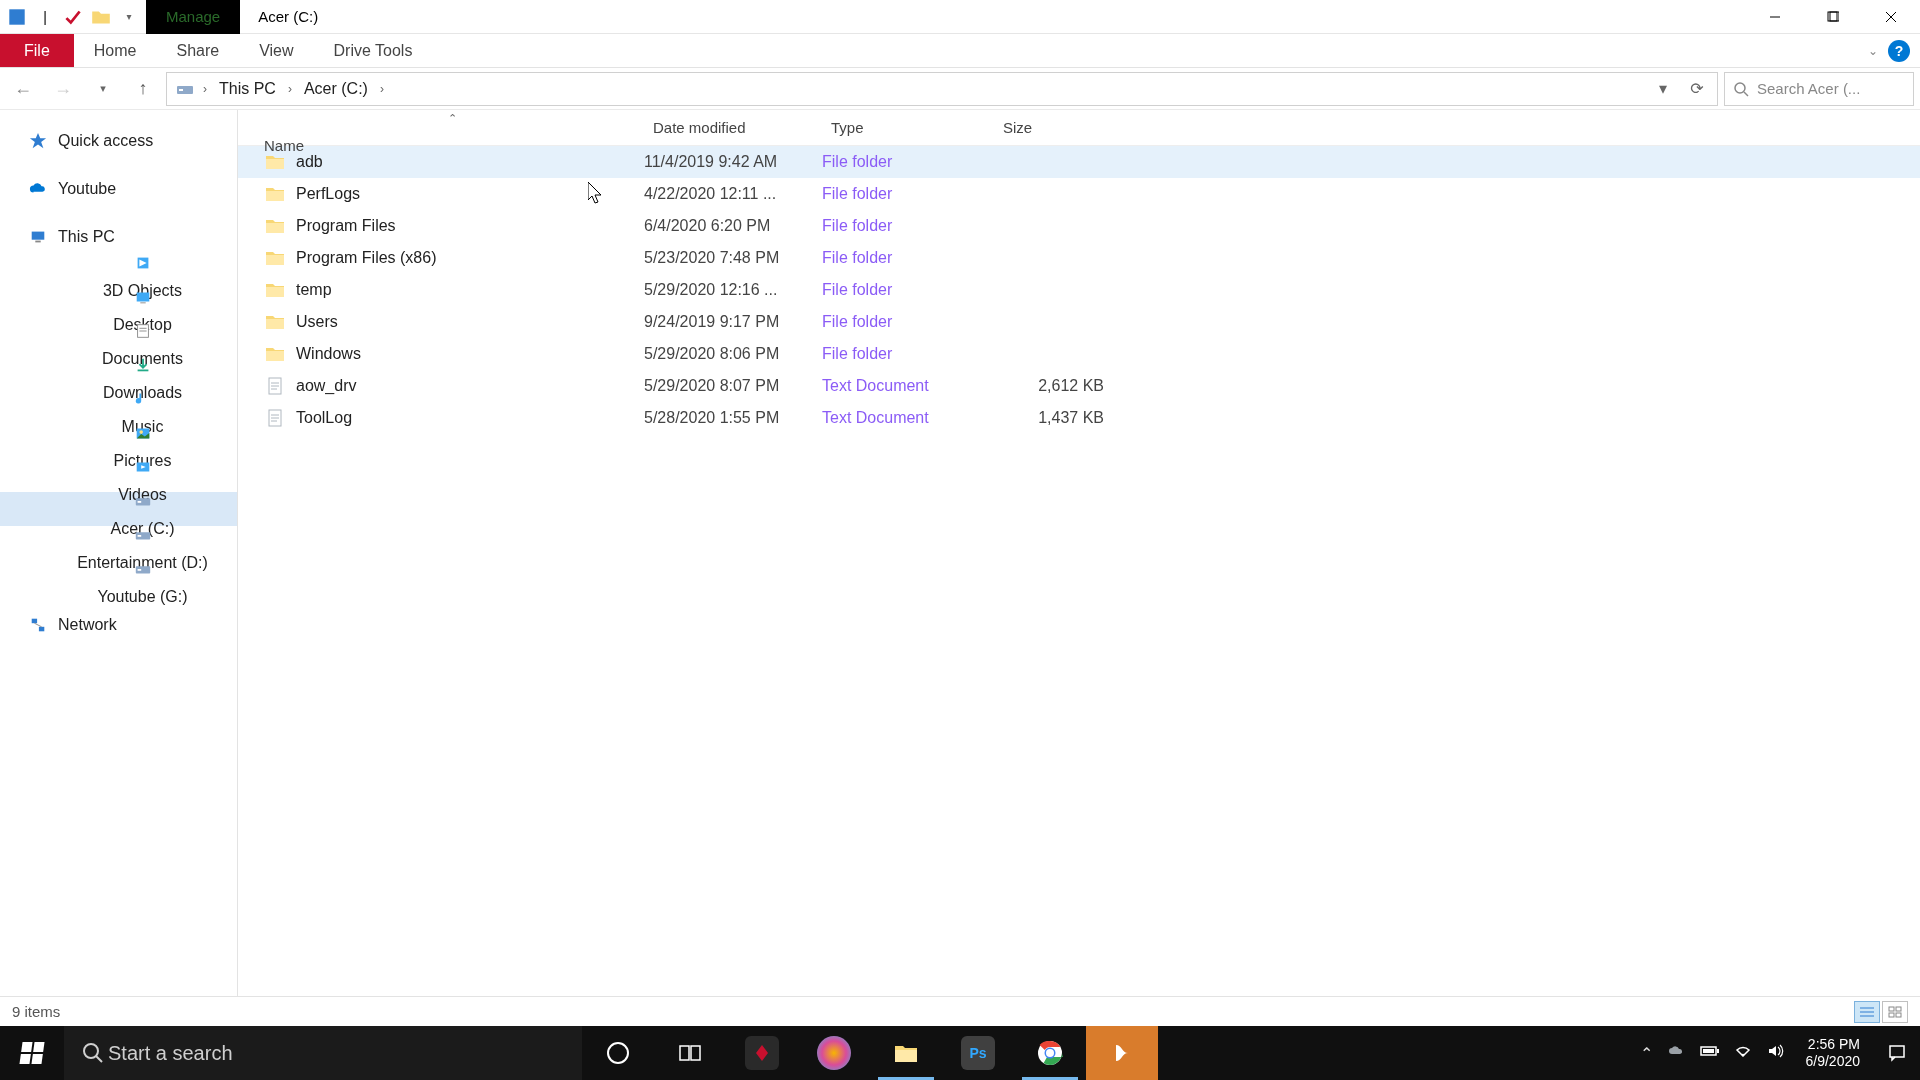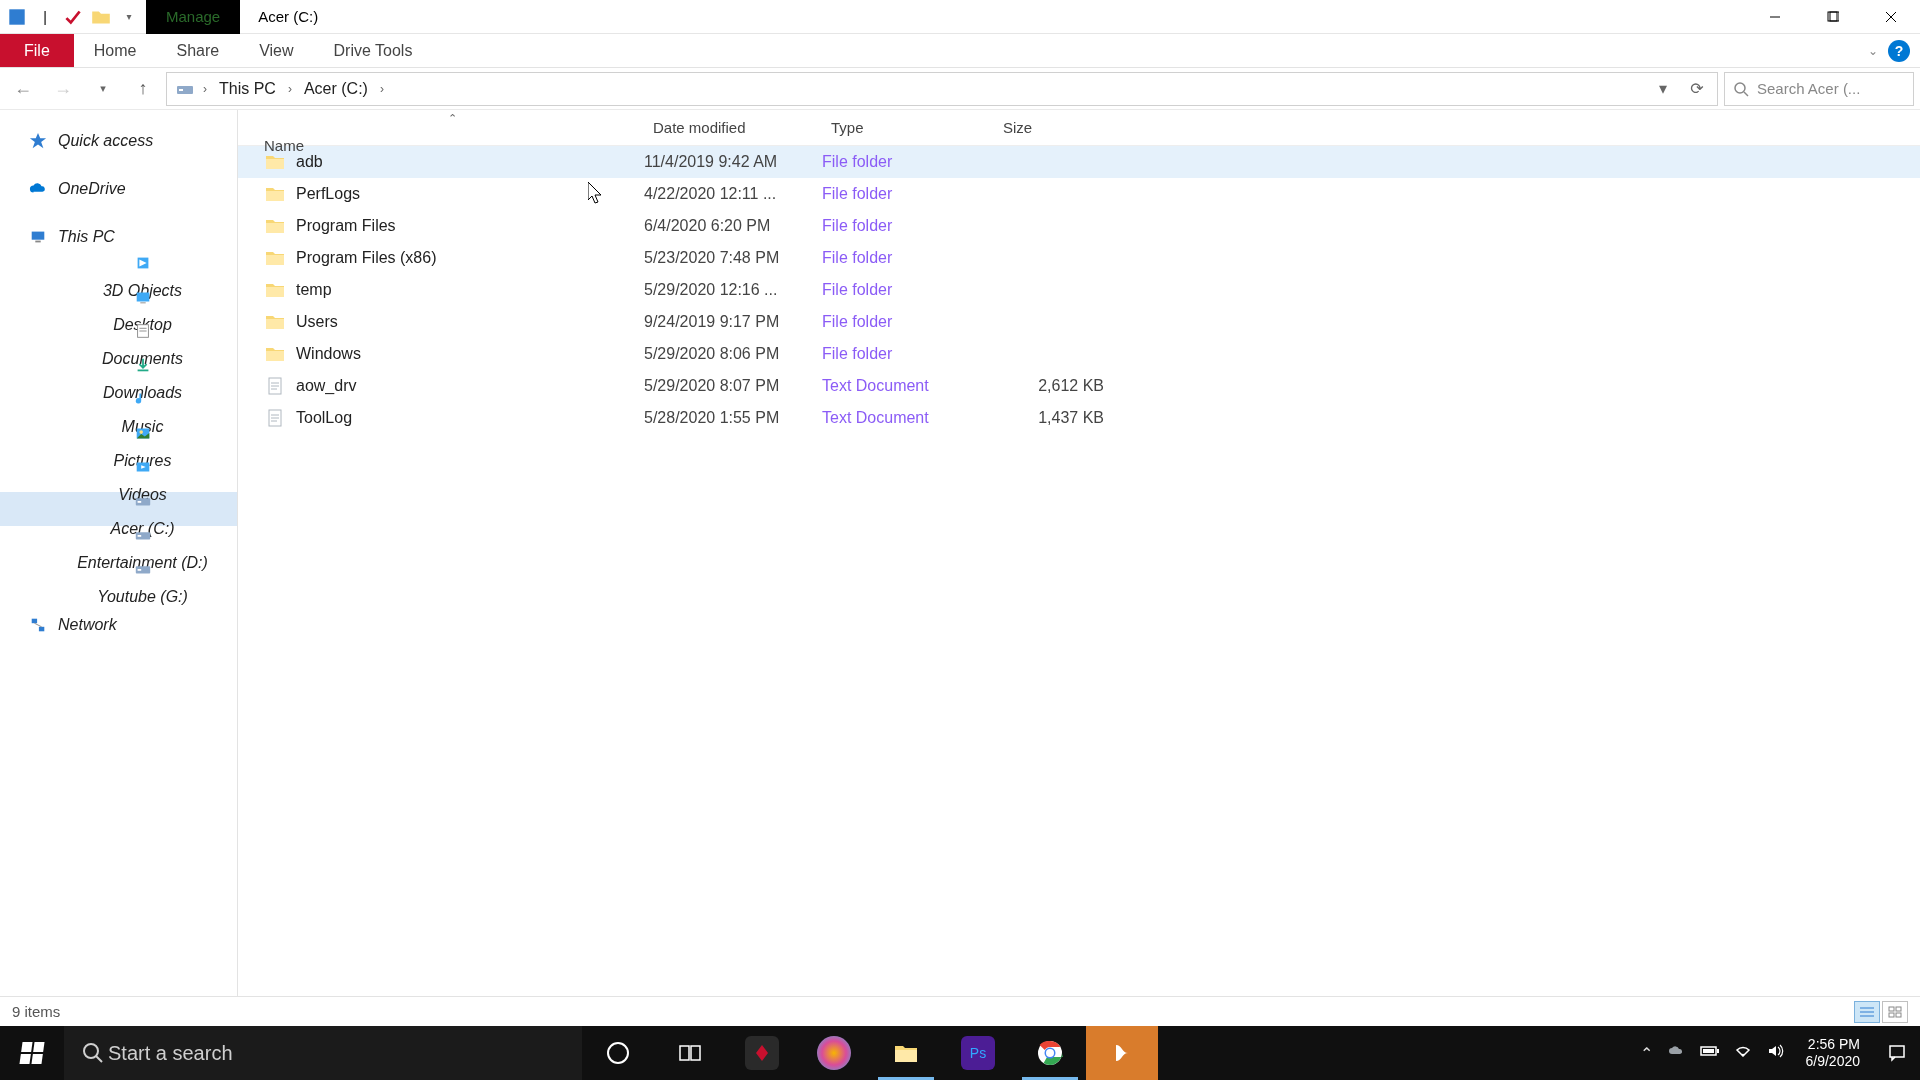--- a/index.html
+++ b/index.html
@@ -32,21 +32,21 @@
 .addr-chevron { color: #666; font-size: 12px; padding: 0 2px; }
 .addr-drop { position: absolute; right: 40px; top: 0; width: 28px; height: 100%; display: flex; align-items: center; justify-content: center; color: #666; }
 .addr-refresh { position: absolute; right: 6px; top: 0; width: 28px; height: 100%; display: flex; align-items: center; justify-content: center; color: #666; font-size: 16px; }
 .searchbox { width: 190px; height: 34px; border: 1px solid #d0d0d0; display: flex; align-items: center; padding: 0 8px; gap: 8px; color: #888; font-size: 15px; }
 .searchbox svg { flex-shrink: 0; }
 
 
 .body { display: flex; height: calc(1080px - 34px - 34px - 42px - 30px - 54px); }
 
 
-.sidebar { width: 238px; border-right: 1px solid #e3e3e3; padding-top: 14px; overflow: hidden; font-style: italic; }
+.sidebar { width: 238px; border-right: 1px solid #e3e3e3; padding-top: 14px; overflow: hidden; }
 .side-group { margin-bottom: 14px; }
 .side-item { display: flex; align-items: center; height: 34px; padding-left: 28px; gap: 10px; font-size: 16px; color: #222; }
 .side-item.sub { padding-left: 48px; font-size: 16px; flex-direction: column; }
 .side-item.selected { background: #d9e8f7; }
 .side-icon { width: 20px; height: 20px; display: flex; align-items: center; justify-content: center; font-size: 15px; }
 .side-icon svg { width: 18px; height: 18px; }
 
 
 .filepane { flex: 1; position: relative; }
 .columns { display: flex; height: 36px; align-items: center; border-bottom: 1px solid #eee; font-size: 15px; color: #444; padding-left: 26px; }
@@ -189,21 +189,21 @@
         <span>Quick access</span>
       </div>
     </div>
     <div class="side-group">
       <div class="side-item">
         <span class="side-icon">
             <svg viewBox="0 0 20 20">
               <path d="M5 14a4 4 0 010-8 5 5 0 019 1 3 3 0 011 6H5z" fill="#0078d4"></path>
             </svg>
           </span>
-        <span>OneDrive</span>
+        <span>Youtube</span>
       </div>
     </div>
     <div class="side-group">
       <div class="side-item">
         <span class="side-icon">
             <svg viewBox="0 0 20 20">
               <rect x="3" y="4" width="14" height="9" fill="#2f7dd1"></rect>
               <rect x="7" y="14" width="6" height="2" fill="#888"></rect>
             </svg>
           </span>
@@ -510,21 +510,21 @@
       </div>
     <div class="task-icon active">
         <div class="glyph">
           <svg width="28" height="28" viewBox="0 0 28 28">
             <path d="M3 7h8l2 2h12v14H3z" fill="#f8d775"></path>
             <rect x="3" y="11" width="22" height="12" fill="#ffe9a8"></rect>
           </svg>
         </div>
       </div>
     <div class="task-icon">
-        <div class="glyph" style="background:#4c1d95;color:#31a8ff;font-weight:normal;font-size:14px">Ps</div>
+        <div class="glyph" style="background:#404040;color:#31a8ff;font-weight:bold;font-size:14px">Ps</div>
       </div>
     <div class="task-icon active">
         <div class="glyph">
           <svg width="28" height="28" viewBox="0 0 28 28">
             <circle cx="14" cy="14" r="12" fill="#fff"></circle>
             <path d="M14 2a12 12 0 0110.4 6H14a6 6 0 00-5.2 3L3.6 6A12 12 0 0114 2z" fill="#ea4335"></path>
             <path d="M26 14a12 12 0 01-18.4 10l5.2-9a6 6 0 005.2 3h9a12 12 0 01-1-4z" fill="#34a853" transform="rotate(0 14 14)"></path>
             <path d="M2 14a12 12 0 011.6-8l5.2 9A6 6 0 0014 20l-5.2 9" fill="#4285f4" opacity="0"></path>
             <circle cx="14" cy="14" r="5.5" fill="#4285f4"></circle>
             <circle cx="14" cy="14" r="4" fill="#fff"></circle>

